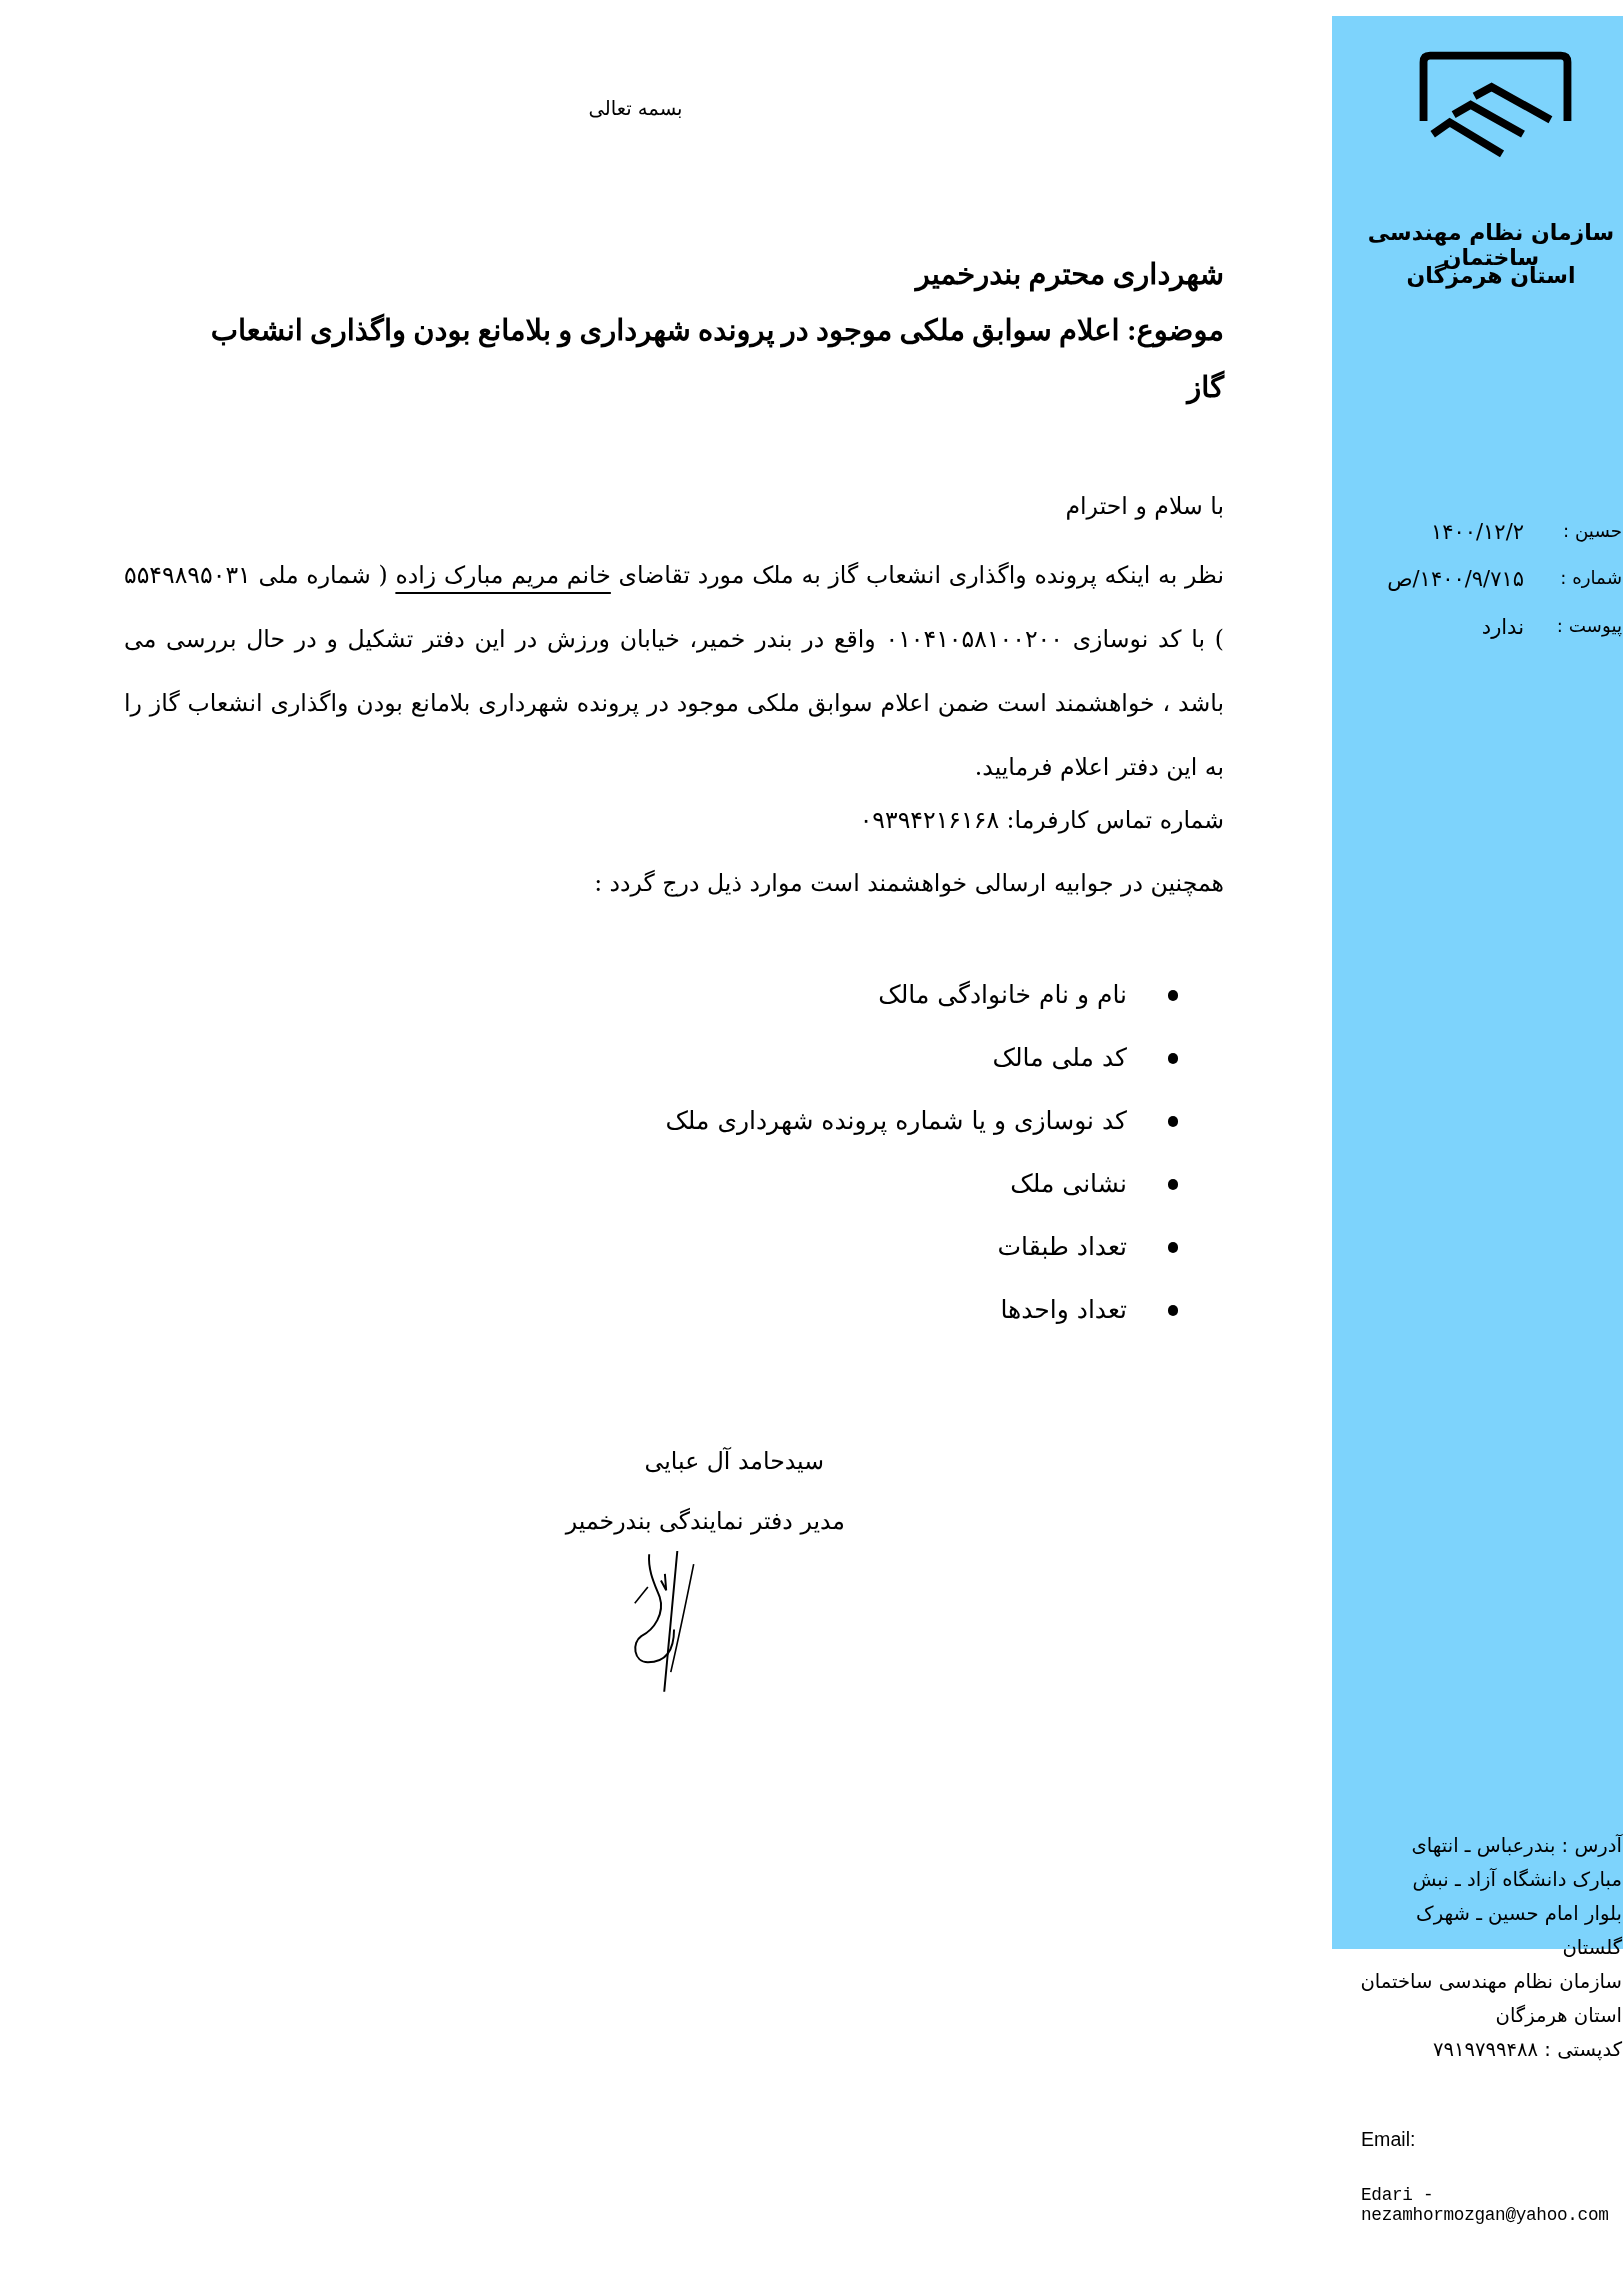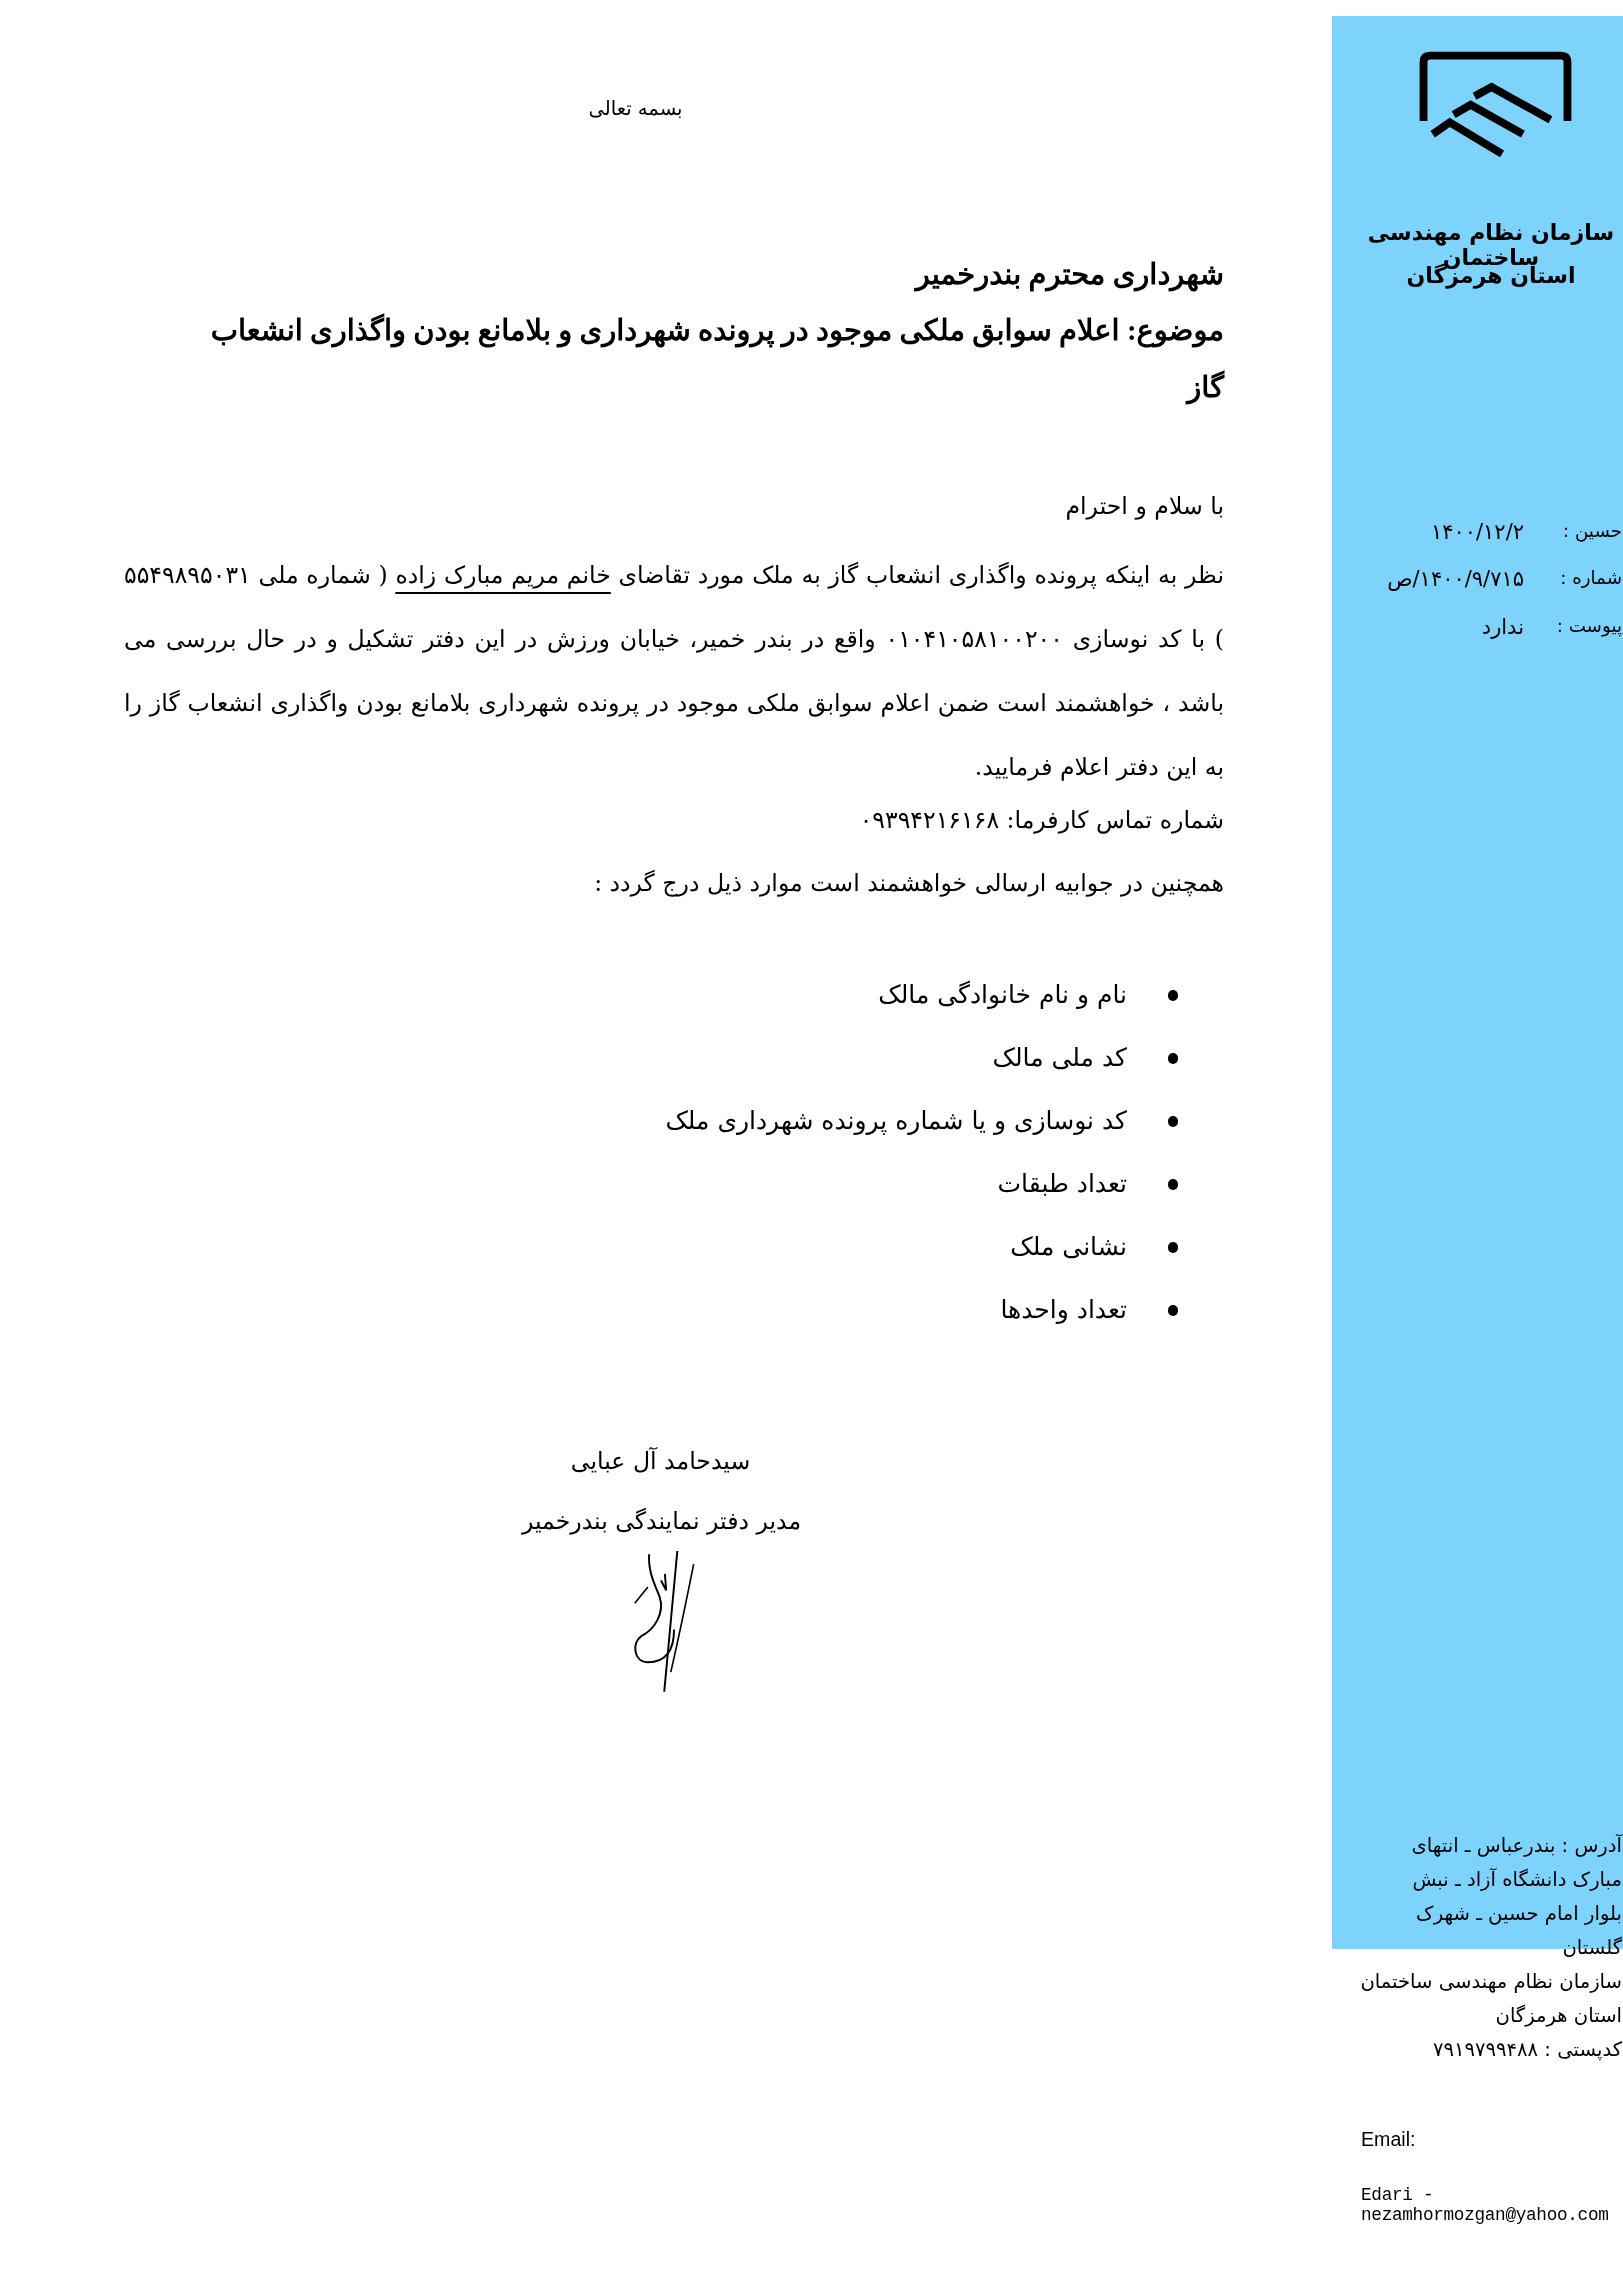--- a/index.html
+++ b/index.html
@@ -38,21 +38,21 @@
   }
   .body-text {
     position: absolute; right: 399px; width: 1100px; direction: rtl; text-align: justify; text-align-last: right;
     font-size: 23.6px; line-height: 64px;
   }
   .underline { text-decoration: underline; text-underline-offset: 9.2px; }
   .line { position: absolute; right: 399px; width: 1100px; direction: rtl; text-align: right; font-size: 23.6px; }
   .bullets { position: absolute; right: 445px; top: 969px; width: 655px; direction: rtl; margin: 0; padding: 0; list-style: none; }
   .bullets li { position: relative; height: 63px; line-height: 52px; font-size: 25px; padding-right: 51px; }
   .bullets li .dot { position: absolute; right: 0; top: 21px; width: 10.5px; height: 10.5px; border-radius: 50%; background: #000; }
-  .sig { position: absolute; direction: rtl; text-align: center; font-size: 23.6px; }
+  .sig { position: absolute; direction: rtl; text-align: right; font-size: 23.6px; }
 </style>
 </head>
 <body>
 
 <div id="sidebar">
   <svg class="logo-svg" width="157" height="118" viewBox="0 0 240 180">
     <path d="M10 110 V20 Q10 10 20 10 H220 Q230 10 230 20 V110" fill="none" stroke="#000" stroke-width="12"></path>
     <path d="M24 130 L50 112 L130 160" fill="none" stroke="#000" stroke-width="12"></path>
     <path d="M56 100 L82 85 L162 130" fill="none" stroke="#000" stroke-width="12"></path>
     <path d="M88 72 L114 58 L204 108" fill="none" stroke="#000" stroke-width="12"></path>
@@ -99,22 +99,22 @@
   <span>نظر به اینکه پرونده واگذاری انشعاب گاز به ملک مورد تقاضای </span><span class="underline">خانم مریم مبارک زاده</span><span> ( شماره ملی ۵۵۴۹۸۹۵۰۳۱ ) با کد نوسازی ۰۱۰۴۱۰۵۸۱۰۰۲۰۰ واقع در بندر خمیر، خیابان ورزش در این دفتر تشکیل و در حال بررسی می باشد ، خواهشمند است ضمن اعلام سوابق ملکی موجود در پرونده شهرداری بلامانع بودن واگذاری انشعاب گاز را به این دفتر اعلام فرمایید.</span>
 </div>
 
 <div class="line" style="top:806px;">شماره تماس کارفرما: ۰۹۳۹۴۲۱۶۱۶۸</div>
 <div class="line" style="top:869px;">همچنین در جوابیه ارسالی خواهشمند است موارد ذیل درج گردد :</div>
 
 <ul class="bullets">
   <li><span class="dot"></span><span>نام و نام خانوادگی مالک</span></li>
   <li><span class="dot"></span><span>کد ملی مالک</span></li>
   <li><span class="dot"></span><span>کد نوسازی و یا شماره پرونده شهرداری ملک</span></li>
+  <li><span class="dot"></span><span>نشانی ملک</span></li>
   <li><span class="dot"></span><span>تعداد طبقات</span></li>
-  <li><span class="dot"></span><span>نشانی ملک</span></li>
   <li><span class="dot"></span><span>تعداد واحدها</span></li>
 </ul>
 
 <div class="sig" style="left:497px; top:1447px; width:327px;">سیدحامد آل عبایی</div>
 <div class="sig" style="left:478px; top:1507px; width:367px;">مدیر دفتر نمایندگی بندرخمیر</div>
 
 <svg class="abs" style="left:628px; top:1551px;" width="79" height="144" viewBox="0 0 120 220">
   <path d="M32 5 C30 30 40 50 48 70 C56 95 40 120 20 130 C5 140 8 170 30 170 C60 170 70 150 70 120" fill="none" stroke="#000" stroke-width="3"></path>
   <path d="M75 0 L55 215" fill="none" stroke="#000" stroke-width="3"></path>
   <path d="M100 20 C90 70 80 120 65 185" fill="none" stroke="#000" stroke-width="2.5"></path>

